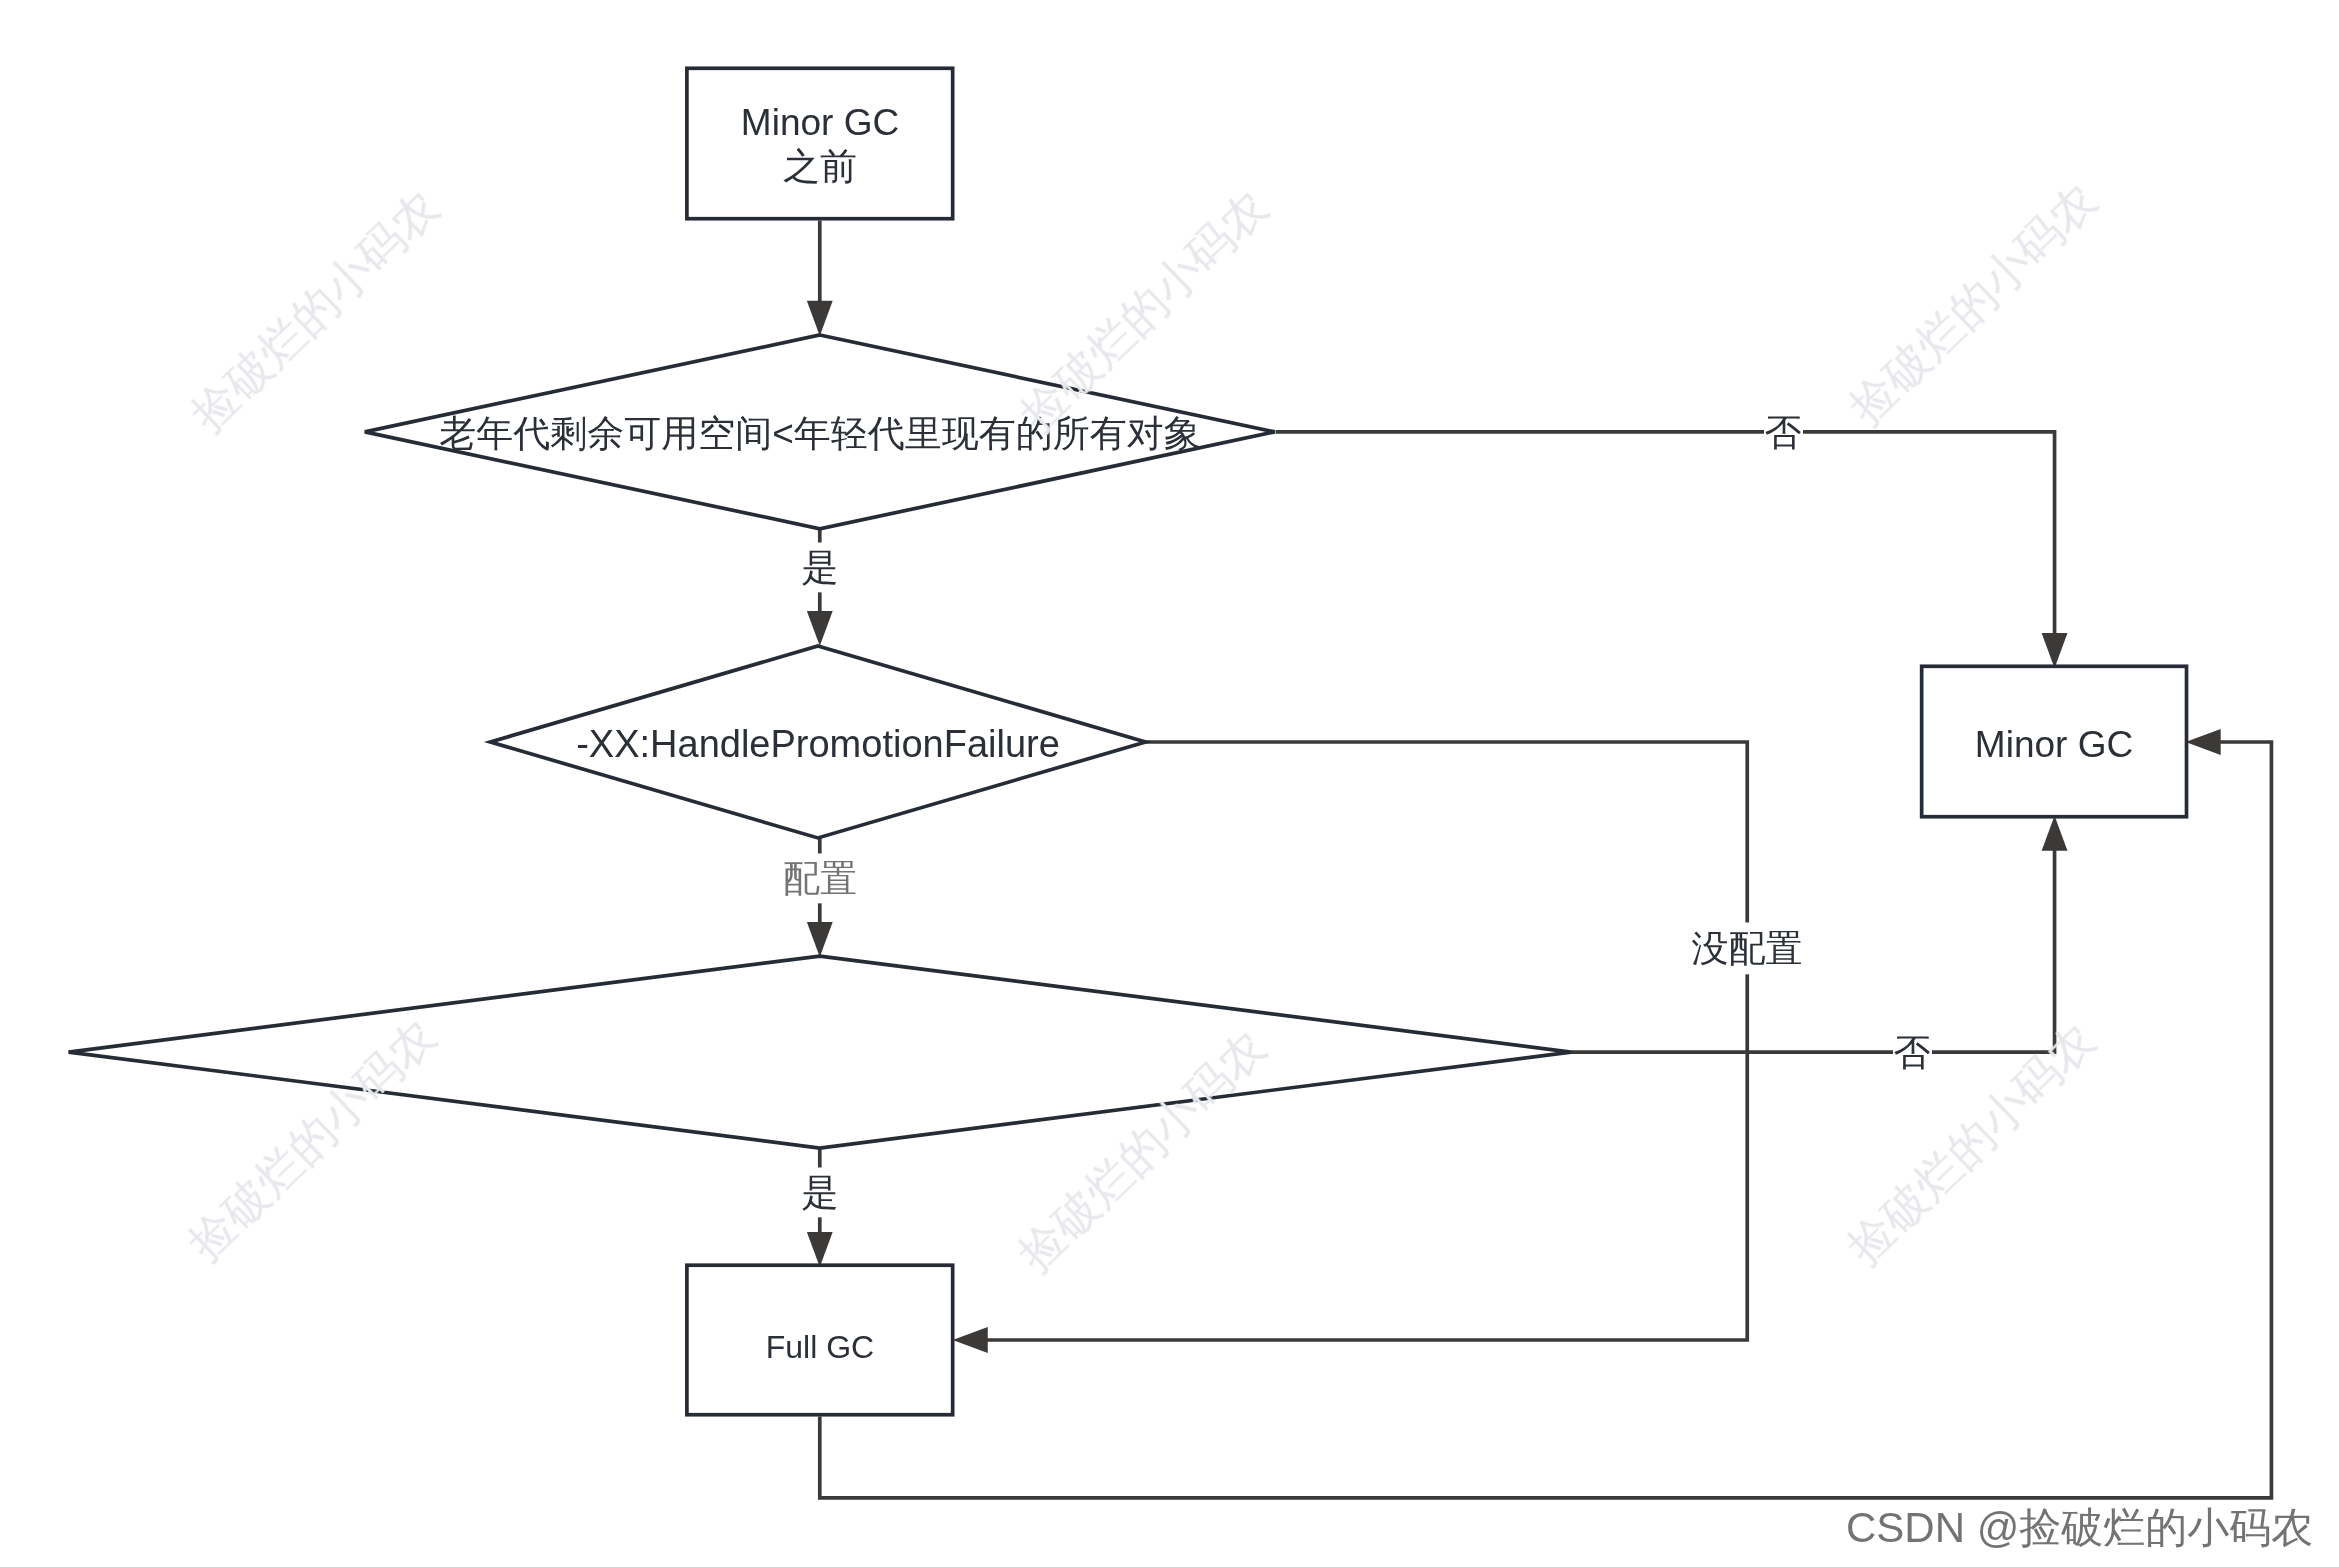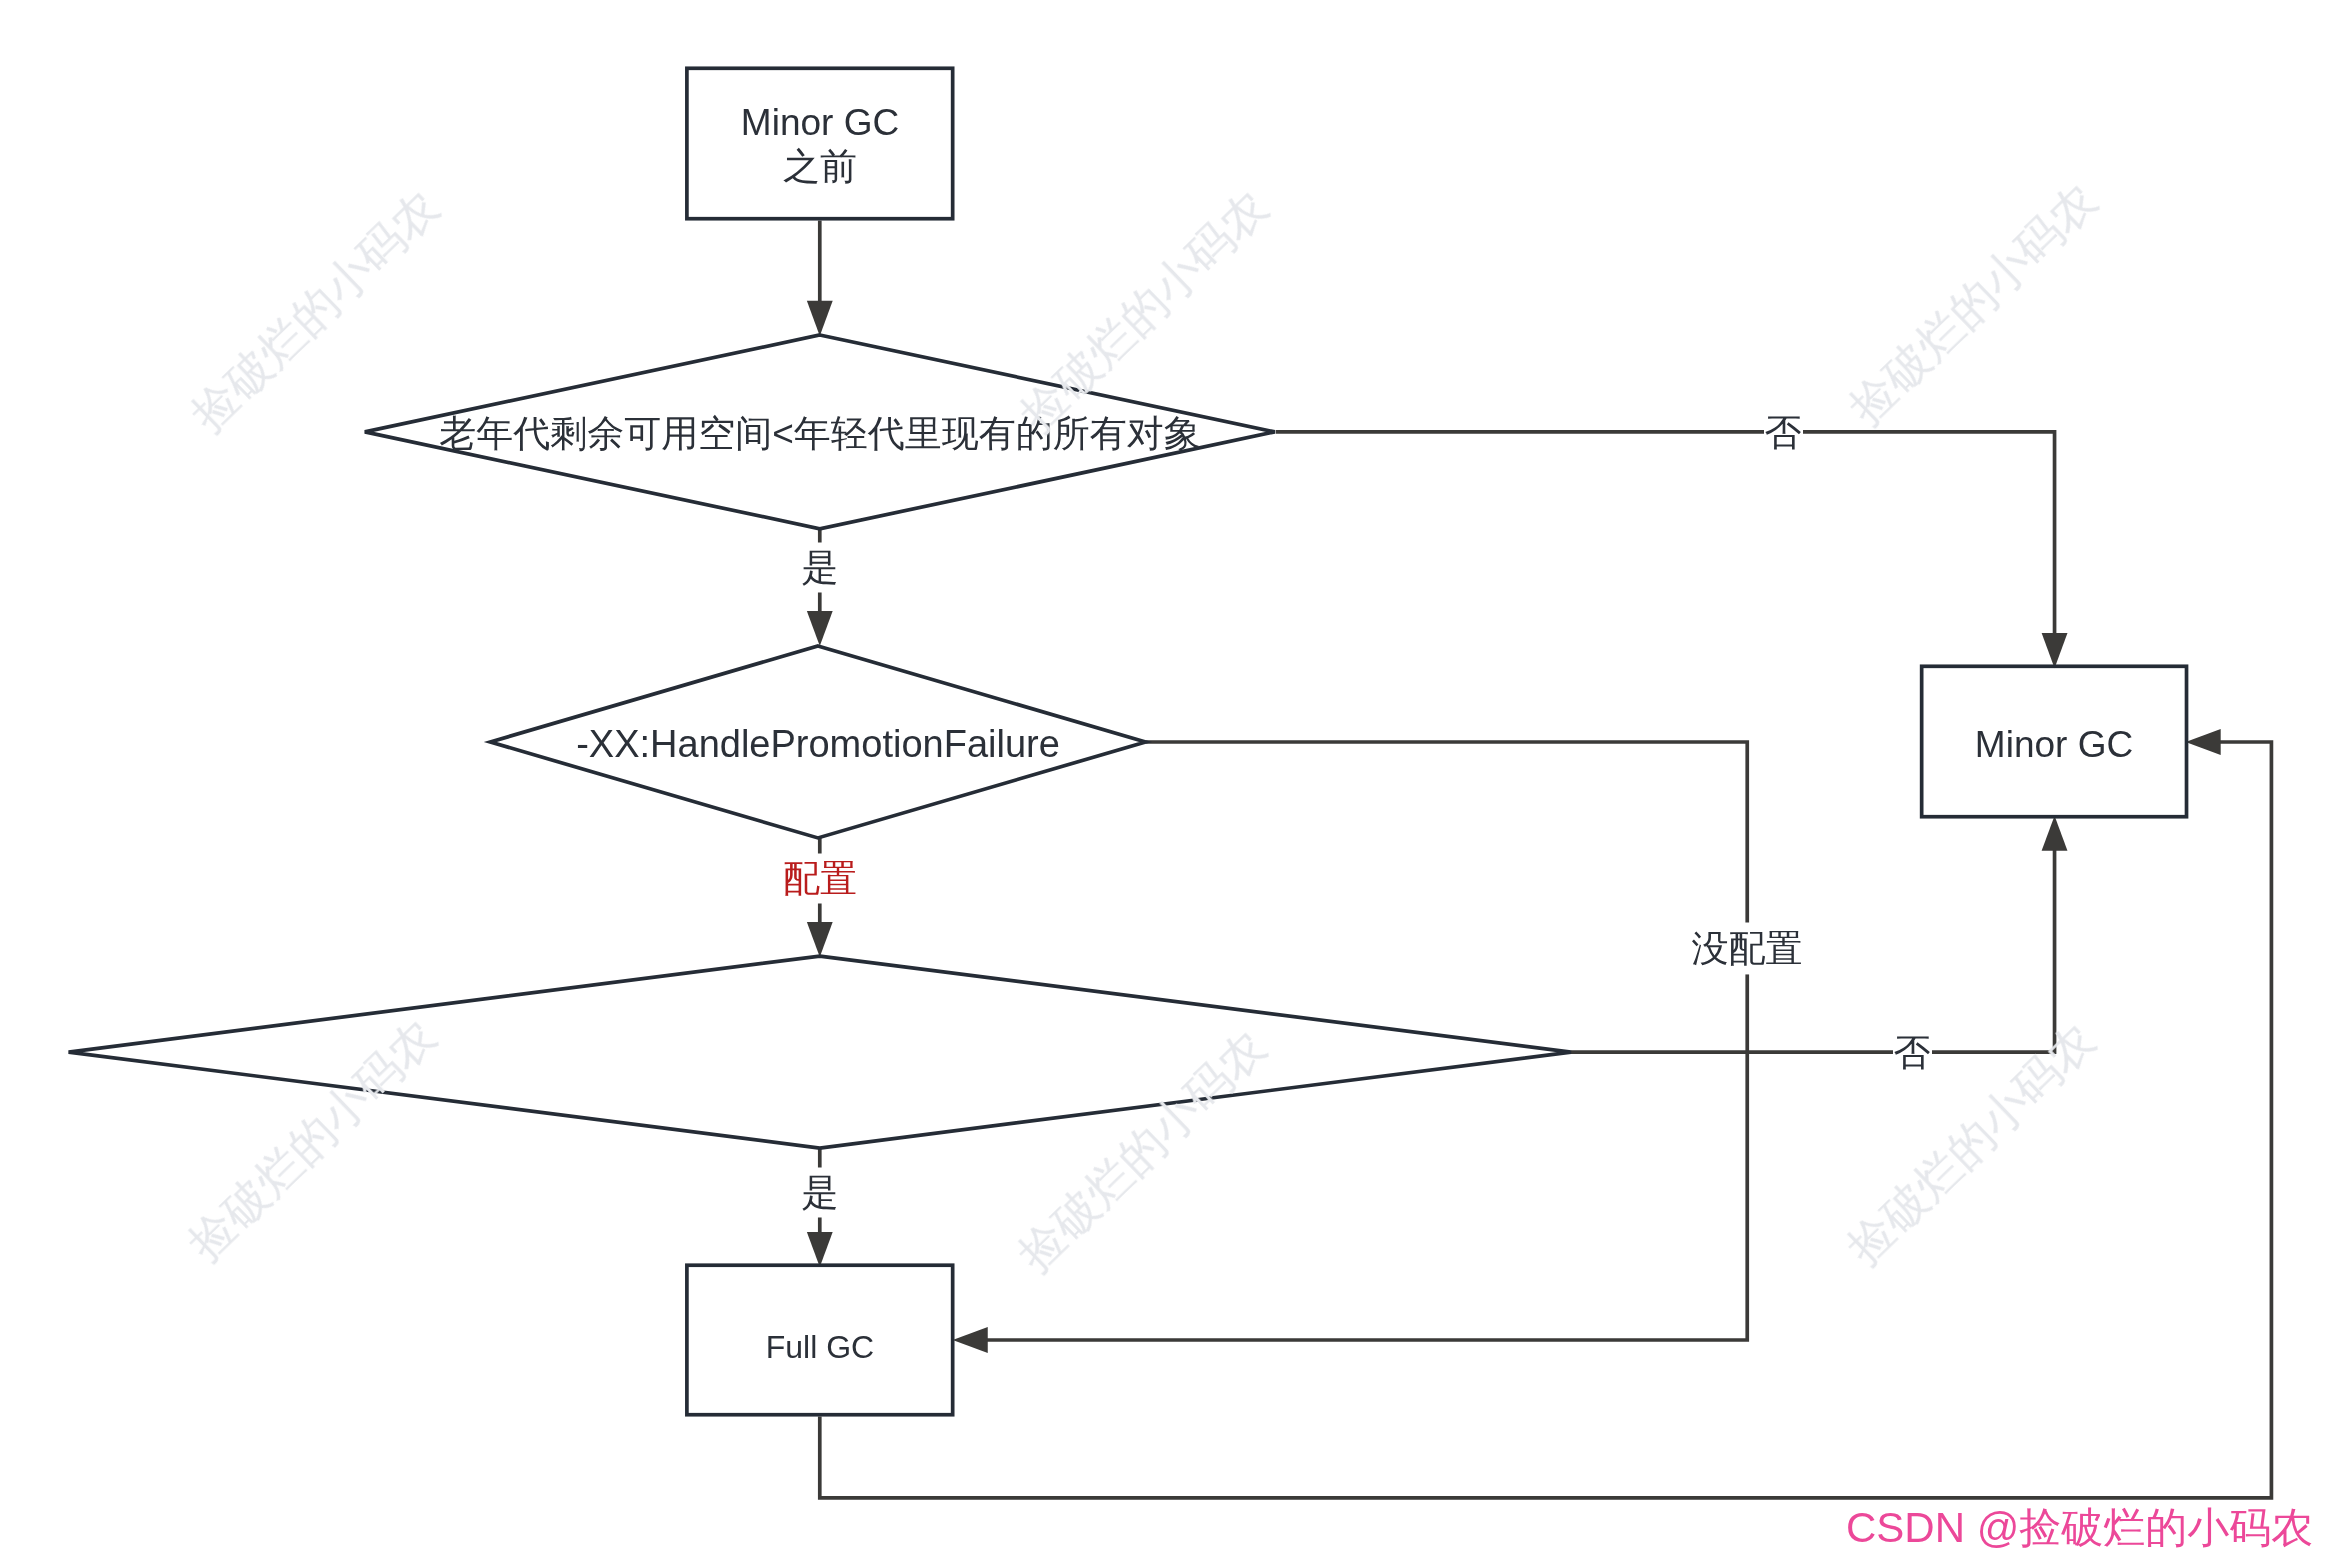--- a/index.html
+++ b/index.html
@@ -81,21 +81,21 @@
     <div class="node-label" style="left: 2054px; top: 745px; font-size: 37px; color: rgb(43, 48, 56);"><div>Minor GC</div></div>
     <div class="node-label" style="left: 820px; top: 1348px; font-size: 32px; color: rgb(43, 48, 56);"><div>Full GC</div></div>
     <div class="edge-label" style="left: 1783px; top: 432px; font-size: 37px; color: rgb(43, 48, 56);">
       <span class="mask" style="width: 39px; height: 50px; background: rgb(255, 255, 255);"></span>
       <span class="glyphs">否</span>
     </div>
     <div class="edge-label" style="left: 820px; top: 567px; font-size: 37px; color: rgb(43, 48, 56);">
       <span class="mask" style="width: 39px; height: 50px; background: rgb(255, 255, 255);"></span>
       <span class="glyphs">是</span>
     </div>
-    <div class="edge-label" style="left: 820px; top: 878px; font-size: 37px; color: #b91c1c;">
+    <div class="edge-label" style="left: 820px; top: 878px; font-size: 37px; color: #737373;">
       <span class="mask" style="width: 76px; height: 50px; background: rgb(255, 255, 255);"></span>
       <span class="glyphs">配置</span>
     </div>
     <div class="edge-label" style="left: 1747px; top: 948px; font-size: 37px; color: rgb(43, 48, 56);">
       <span class="mask" style="width: 113px; height: 52px; background: rgb(255, 255, 255);"></span>
       <span class="glyphs">没配置</span>
     </div>
     <div class="edge-label" style="left: 1912px; top: 1052px; font-size: 37px; color: rgb(43, 48, 56);">
       <span class="mask" style="width: 39px; height: 50px; background: rgb(255, 255, 255);"></span>
       <span class="glyphs">否</span>
@@ -103,15 +103,15 @@
     <div class="edge-label" style="left: 820px; top: 1192px; font-size: 37px; color: rgb(43, 48, 56);">
       <span class="mask" style="width: 39px; height: 50px; background: rgb(255, 255, 255);"></span>
       <span class="glyphs">是</span>
     </div>
     <div class="wm" style="left: 215px; top: 393px; height: 46px; font-size: 46px; transform: rotate(-44deg); color: rgb(230, 232, 236);">捡破烂的小码农</div>
     <div class="wm" style="left: 1044px; top: 393px; height: 46px; font-size: 46px; transform: rotate(-44deg); color: rgb(230, 232, 236);">捡破烂的小码农</div>
     <div class="wm" style="left: 1873px; top: 386px; height: 46px; font-size: 46px; transform: rotate(-44deg); color: rgb(230, 232, 236);">捡破烂的小码农</div>
     <div class="wm" style="left: 212px; top: 1222px; height: 46px; font-size: 46px; transform: rotate(-44deg); color: rgb(230, 232, 236);">捡破烂的小码农</div>
     <div class="wm" style="left: 1042px; top: 1233px; height: 46px; font-size: 46px; transform: rotate(-44deg); color: rgb(230, 232, 236);">捡破烂的小码农</div>
     <div class="wm" style="left: 1871px; top: 1226px; height: 46px; font-size: 46px; transform: rotate(-44deg); color: rgb(230, 232, 236);">捡破烂的小码农</div>
-    <div class="credit" style="left: 1846px; top: 1504px; font-size: 42px; color: #ec4899;">CSDN @捡破烂的小码农</div>
+    <div class="credit" style="left: 1846px; top: 1504px; font-size: 42px; color: #737373;">CSDN @捡破烂的小码农</div>
   </div>
 
 
 </body></html>

